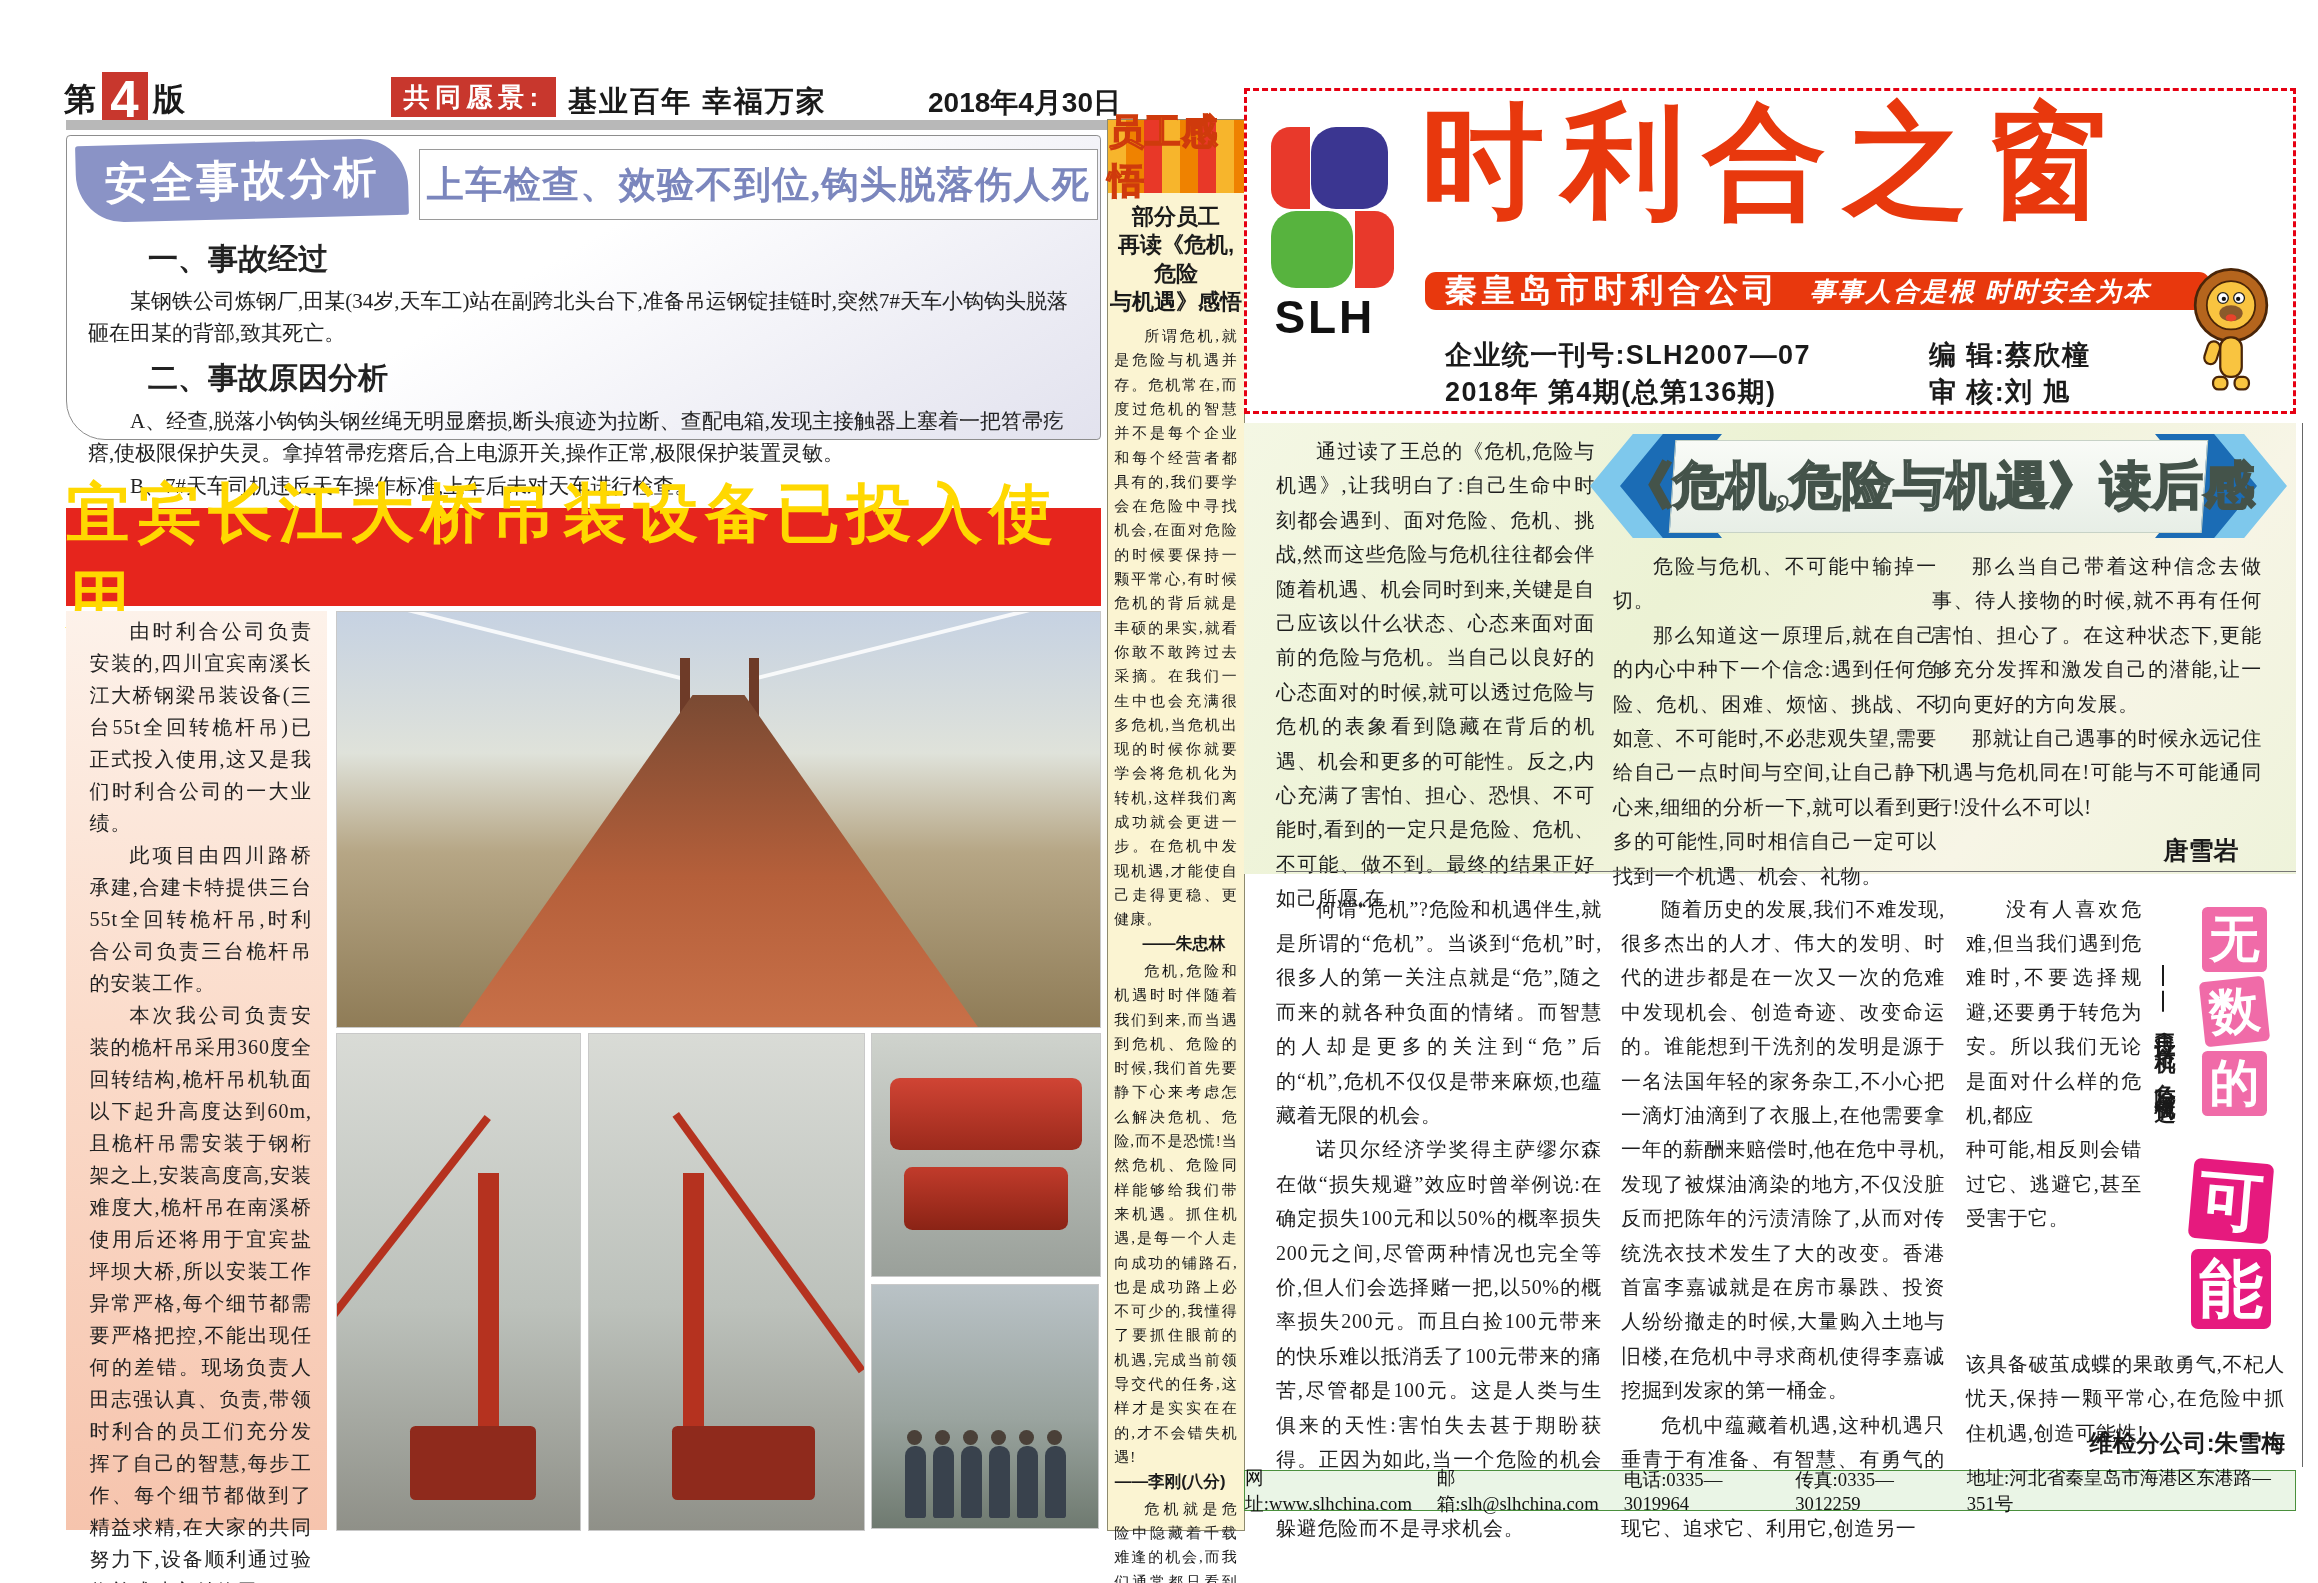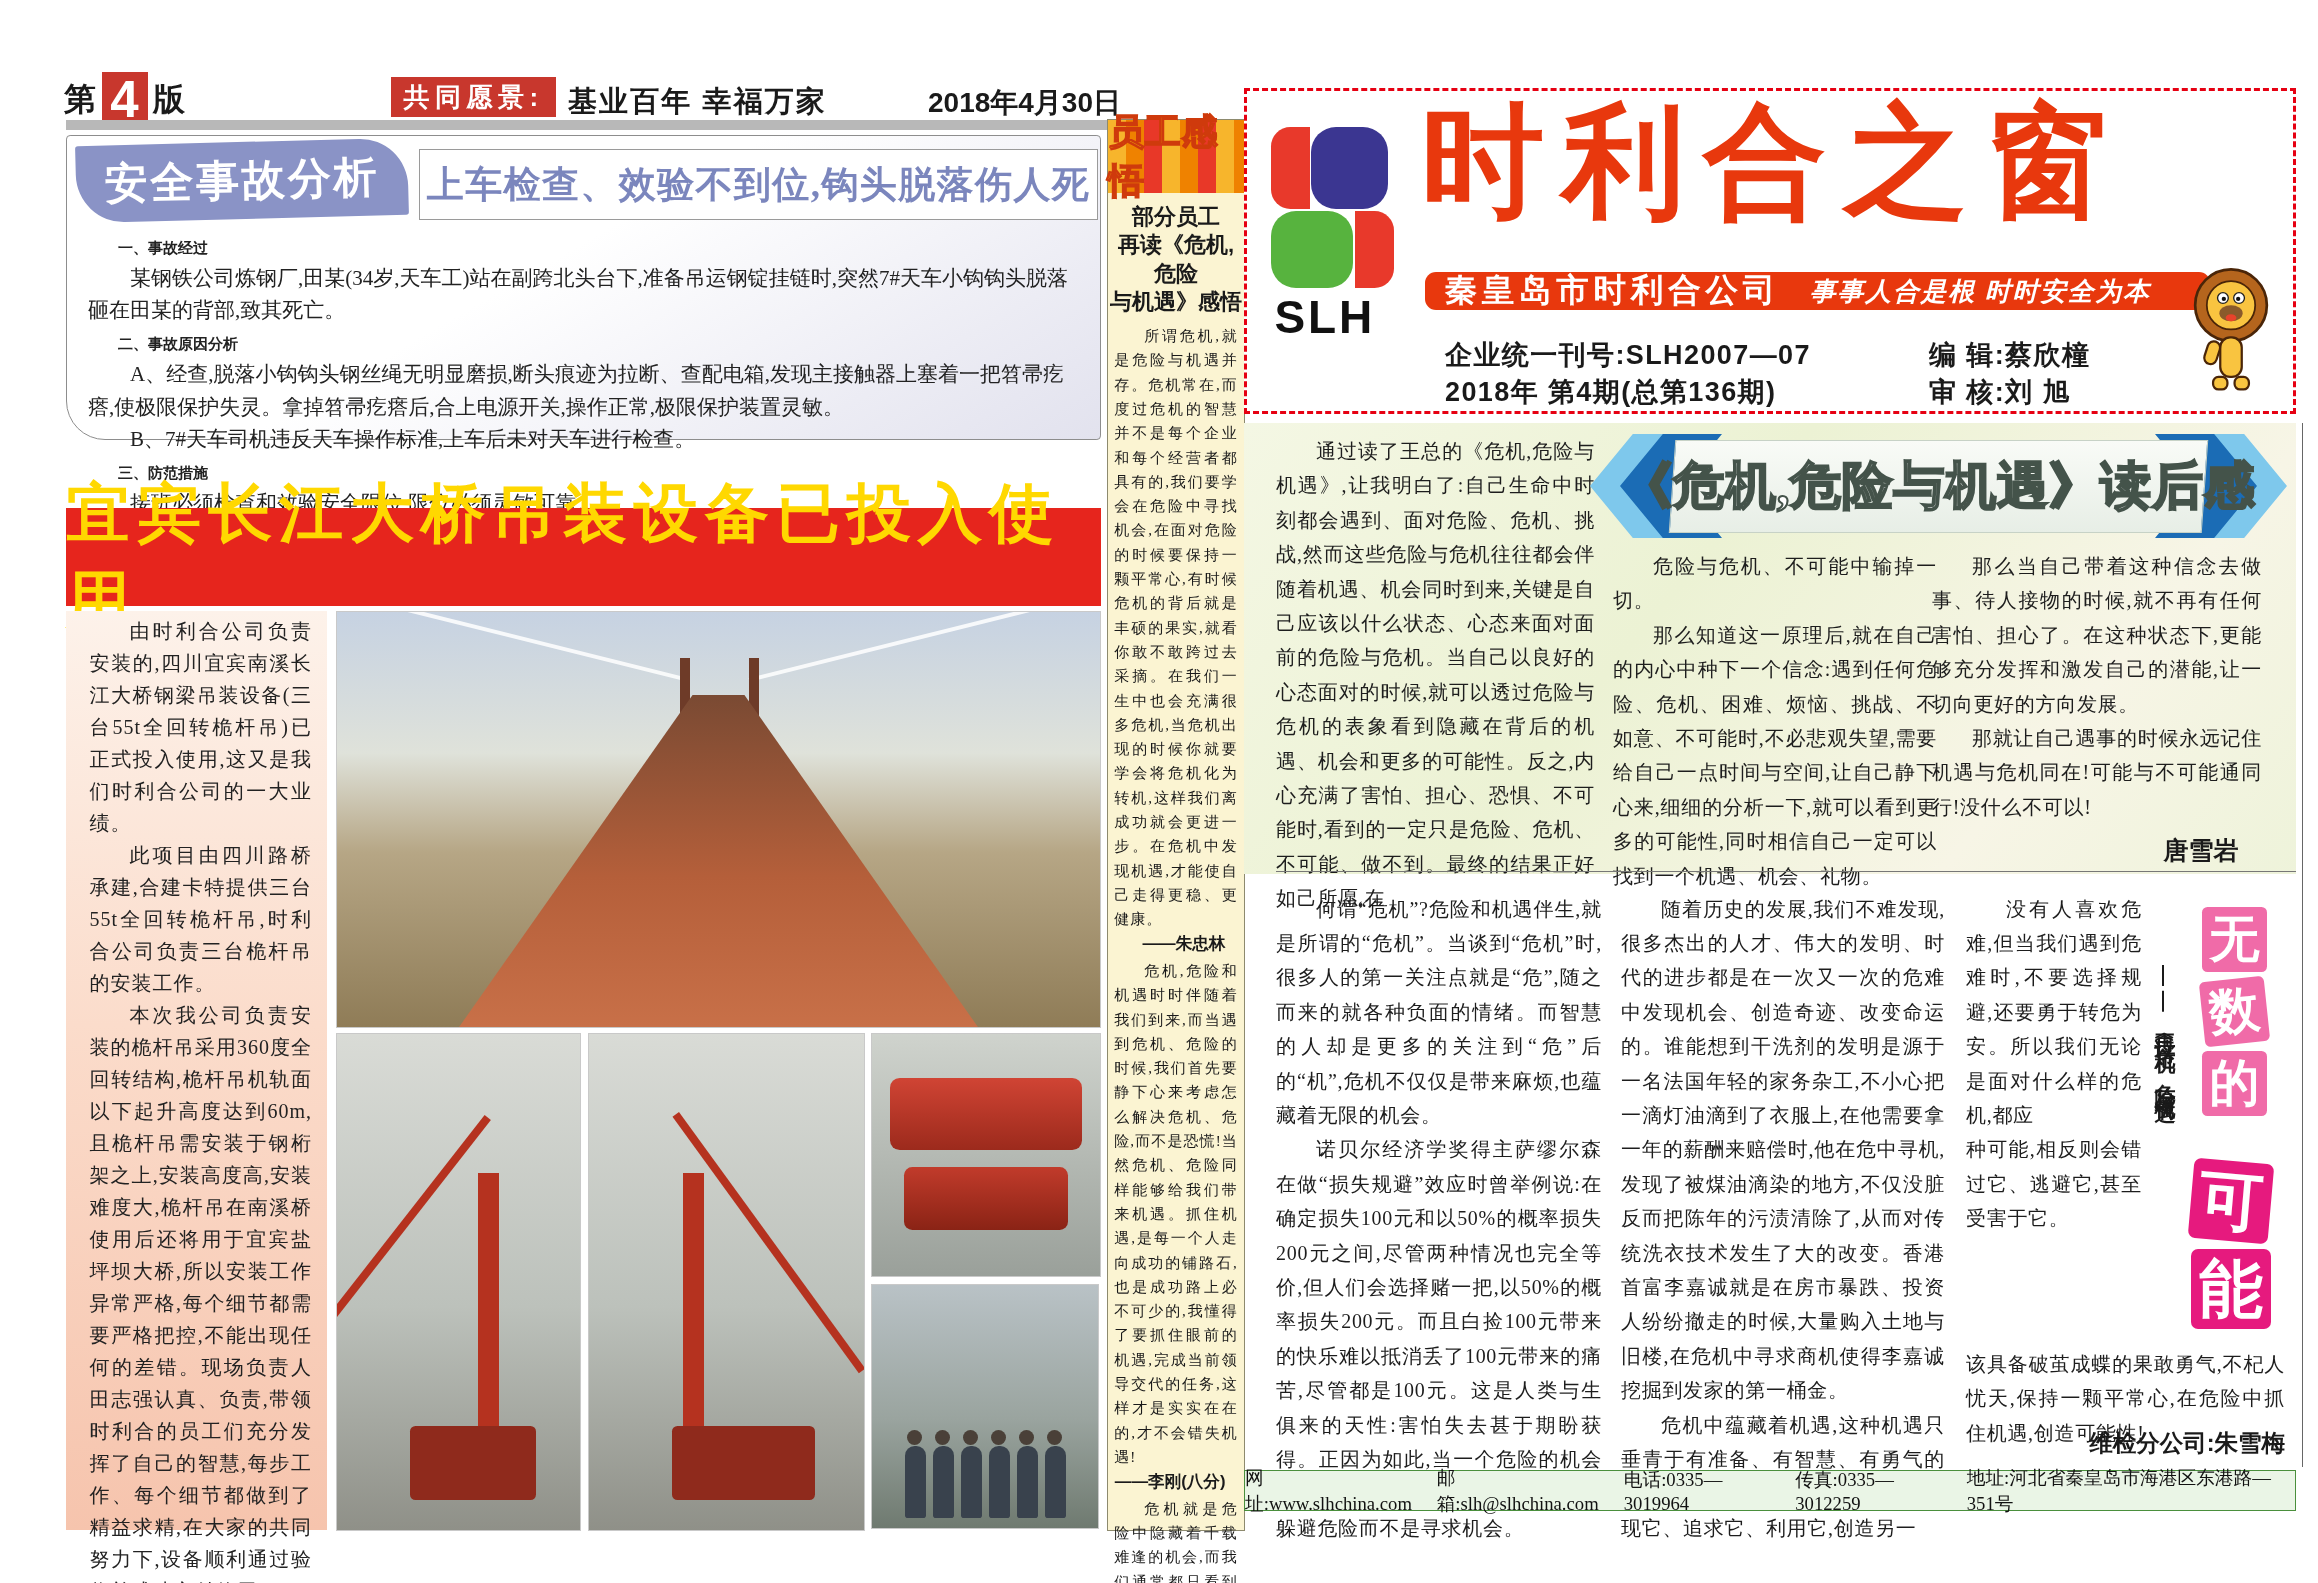--- a/index.html
+++ b/index.html
@@ -24,21 +24,21 @@
       border-radius:4.1px 4.1px 4.1px 39px;
       background:linear-gradient(150deg,#ffffff 45%,#ececf4 80%,#e2e2ee 100%);}
   .safety-badge{left:76px;top:142px;width:332px;height:77px;background:#8a93c6;
       border-radius:2.8px 48px 2.8px 48px;transform:rotate(-1.5deg);
       display:flex;align-items:center;justify-content:center;
       color:#fff;font-size:43px;font-weight:bold;letter-spacing:2.8px;}
   .safety-headline{left:419px;top:149px;width:677px;height:69px;border:1.4px solid #9a9a9a;
       background:#fff;display:flex;align-items:center;justify-content:center;
       font-size:37px;font-weight:bold;color:#7b86bd;letter-spacing:1.4px;}
   .safety-body{left:88px;top:230px;width:989px;font-size:21px;line-height:1.55;color:#222;}
-  .safety-body h4{margin:5.5px 0 2.8px 0;font-size:15px;text-indent:2em;
+  .safety-body h4{margin:5.5px 0 2.8px 0;font-size:30px;text-indent:2em;
       font-family:"Liberation Sans","DejaVu Sans",sans-serif;}
   .safety-body p{margin:0;text-indent:2em;}
 
   
   .red-banner{left:66px;top:508px;width:1035px;height:98px;background:#e6251d;
       display:flex;align-items:center;justify-content:center;
       color:#ffd800;font-size:64px;font-weight:bold;letter-spacing:7px;}
 
   
   .article-col{left:66px;top:611px;width:261px;height:919px;

